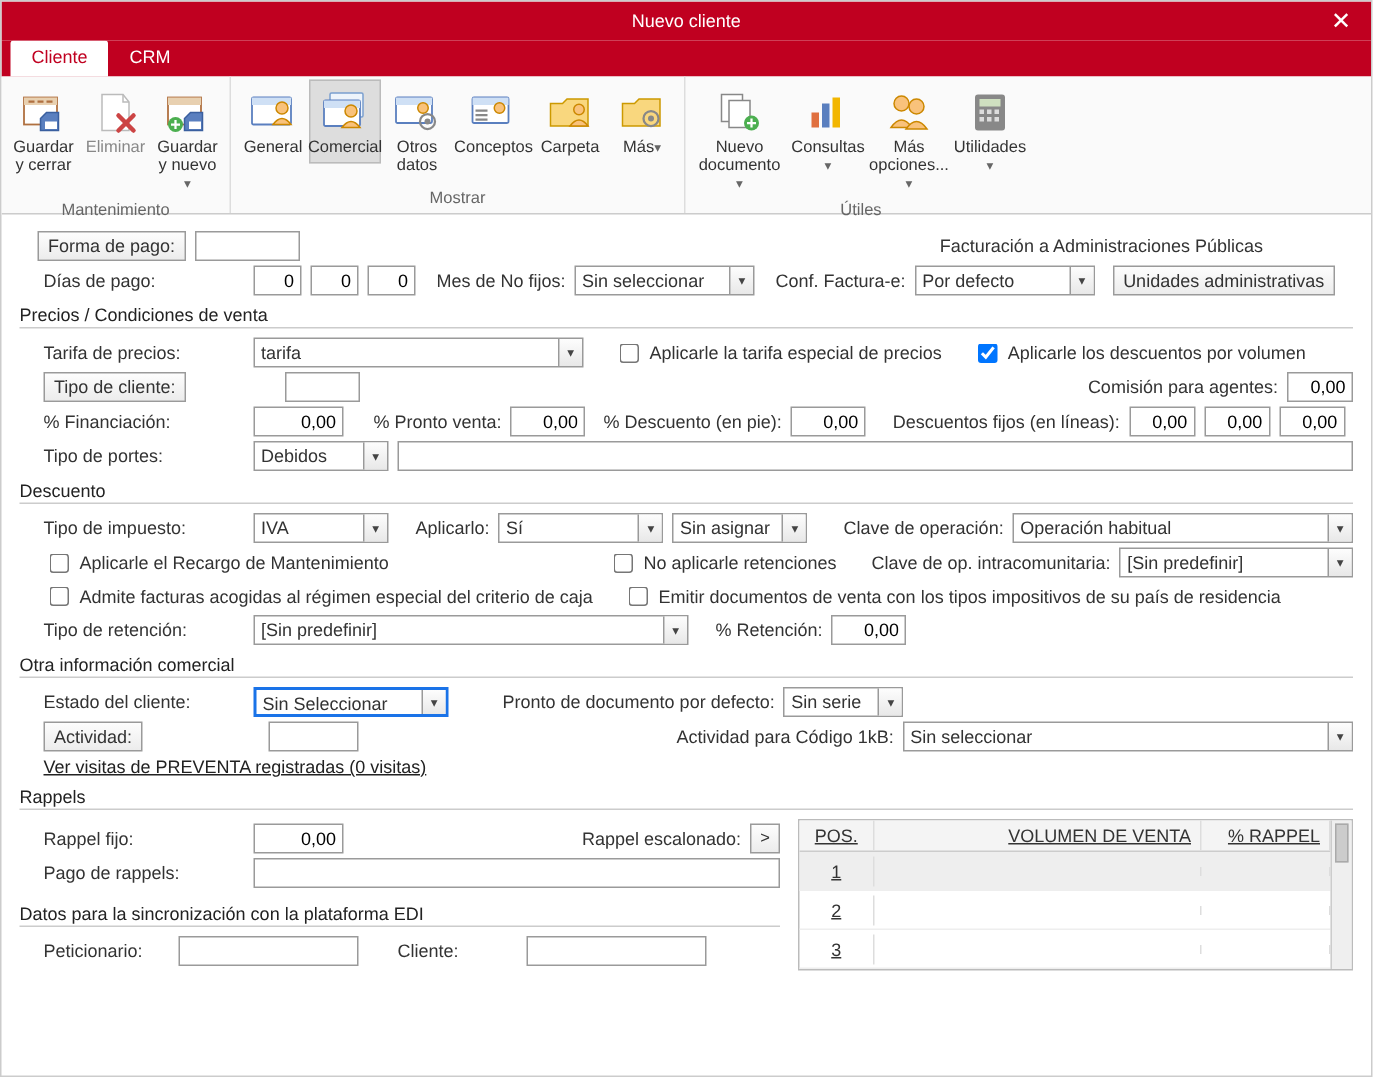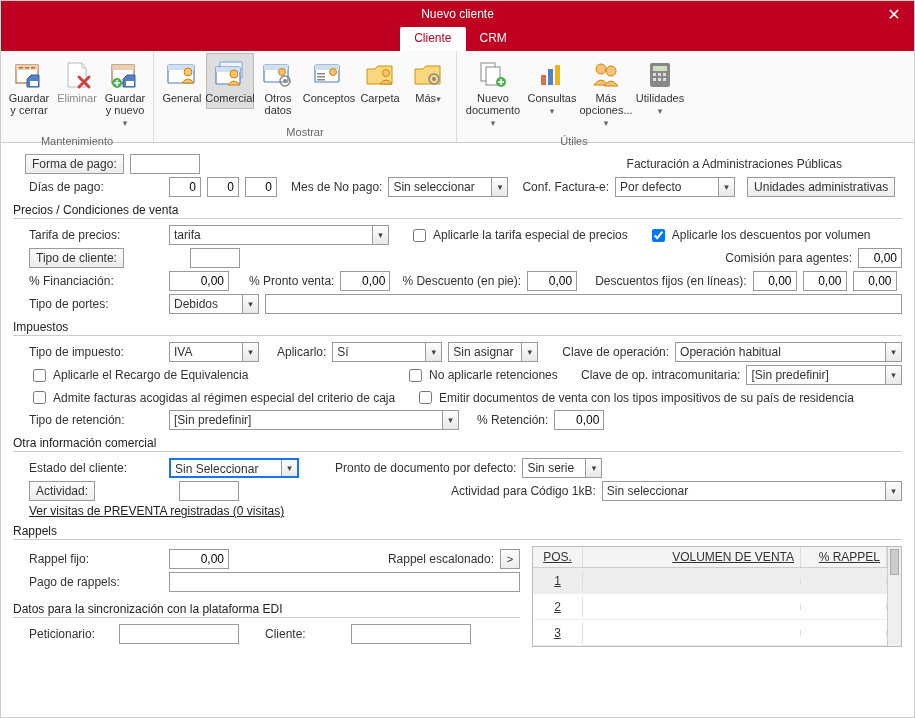--- a/index.html
+++ b/index.html
@@ -37,21 +37,20 @@
     justify-content: center;
     font-size: 16px;
     cursor: pointer;
   }
   
   .tabstrip {
     background: #c00020;
     display: flex;
     height: 24px;
     padding-left: 6px;
-    justify-content: center;
   }
   .tab {
     padding: 4px 14px;
     color: #fff;
     font-size: 12px;
     cursor: pointer;
     border-top-left-radius: 2px;
     border-top-right-radius: 2px;
   }
   .tab.active {
@@ -376,21 +375,21 @@
     <input type="text" style="width: 70px;" value="">
     <span style="flex:1"></span>
     <span class="lbl2" style="margin-right:60px;">Facturación a Administraciones Públicas</span>
   </div>
 
   <div class="row">
     <span class="lbl">Días de pago:</span>
     <input type="text" class="num" style="width: 32px;" value="0">
     <input type="text" class="num" style="width: 32px;" value="0">
     <input type="text" class="num" style="width: 32px;" value="0">
-    <span class="lbl2" style="margin-left:8px">Mes de No pago:</span>
+    <span class="lbl2" style="margin-left:8px">Mes de No fijos:</span>
     <div class="combo" style="width:120px">
         <span class="val">Sin seleccionar</span>
         <span class="arw">▾</span>
       </div>
     <span class="lbl2" style="margin-left:8px">Conf. Factura-e:</span>
     <div class="combo" style="width:120px">
         <span class="val">Por defecto</span>
         <span class="arw">▾</span>
       </div>
     <span class="btnlbl" style="margin-left:6px">Unidades administrativas</span>
@@ -437,21 +436,21 @@
 
   <div class="row">
     <span class="lbl">Tipo de portes:</span>
     <div class="combo" style="width:90px">
         <span class="val">Debidos</span>
         <span class="arw">▾</span>
       </div>
     <input type="text" style="flex: 1 1 0%;" value="">
   </div>
 
-  <div class="section-title">Impuestos</div>
+  <div class="section-title">Descuento</div>
 
   <div class="row">
     <span class="lbl">Tipo de impuesto:</span>
     <div class="combo" style="width:90px">
         <span class="val">IVA</span>
         <span class="arw">▾</span>
       </div>
     <span class="lbl2" style="margin-left:12px">Aplicarlo:</span>
     <div class="combo" style="width:110px">
         <span class="val">Sí</span>
@@ -464,21 +463,21 @@
     <span class="lbl2" style="margin-left:18px">Clave de operación:</span>
     <div class="combo" style="flex:1">
         <span class="val">Operación habitual</span>
         <span class="arw">▾</span>
       </div>
   </div>
 
   <div class="row">
     <label class="chk" style="margin-left:16px; width:370px">
         <input type="checkbox" style="">
-        <span>Aplicarle el Recargo de Equivalencia</span>
+        <span>Aplicarle el Recargo de Mantenimiento</span>
       </label>
     <label class="chk" style="width:170px">
         <input type="checkbox" style="">
         <span>No aplicarle retenciones</span>
       </label>
     <span class="lbl2">Clave de op. intracomunitaria:</span>
     <div class="combo" style="flex:1">
         <span class="val">[Sin predefinir]</span>
         <span class="arw">▾</span>
       </div>

